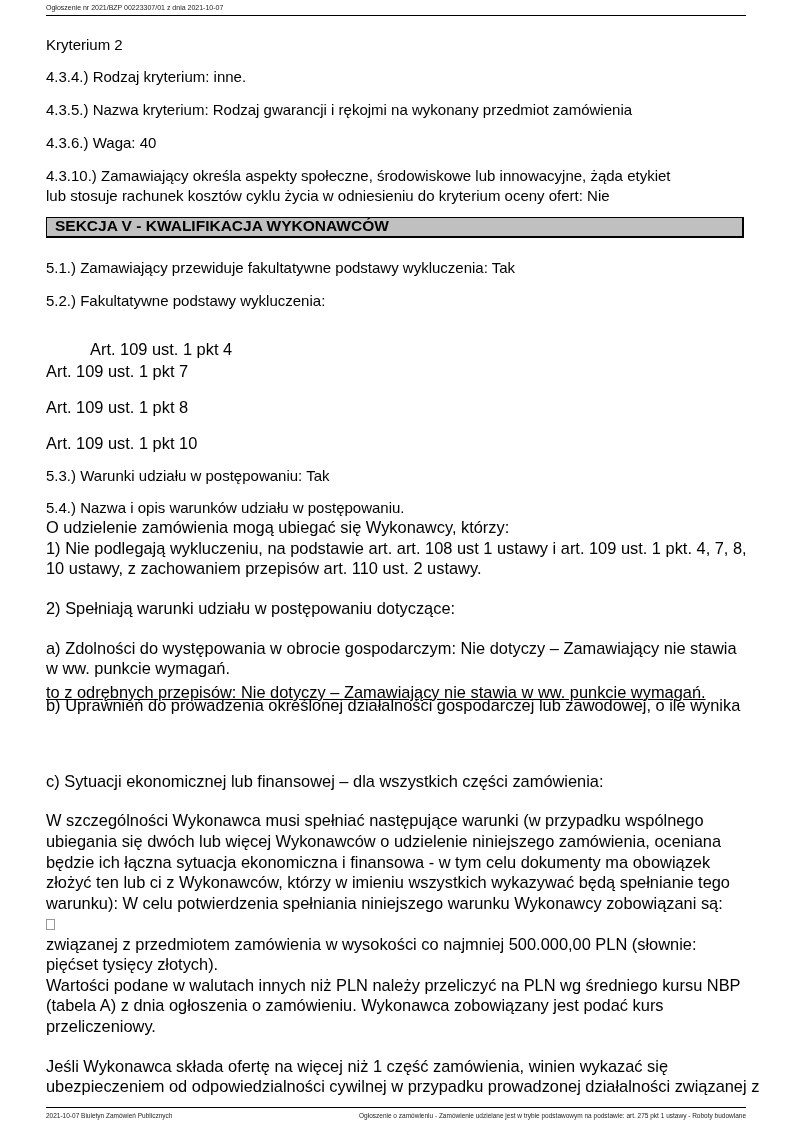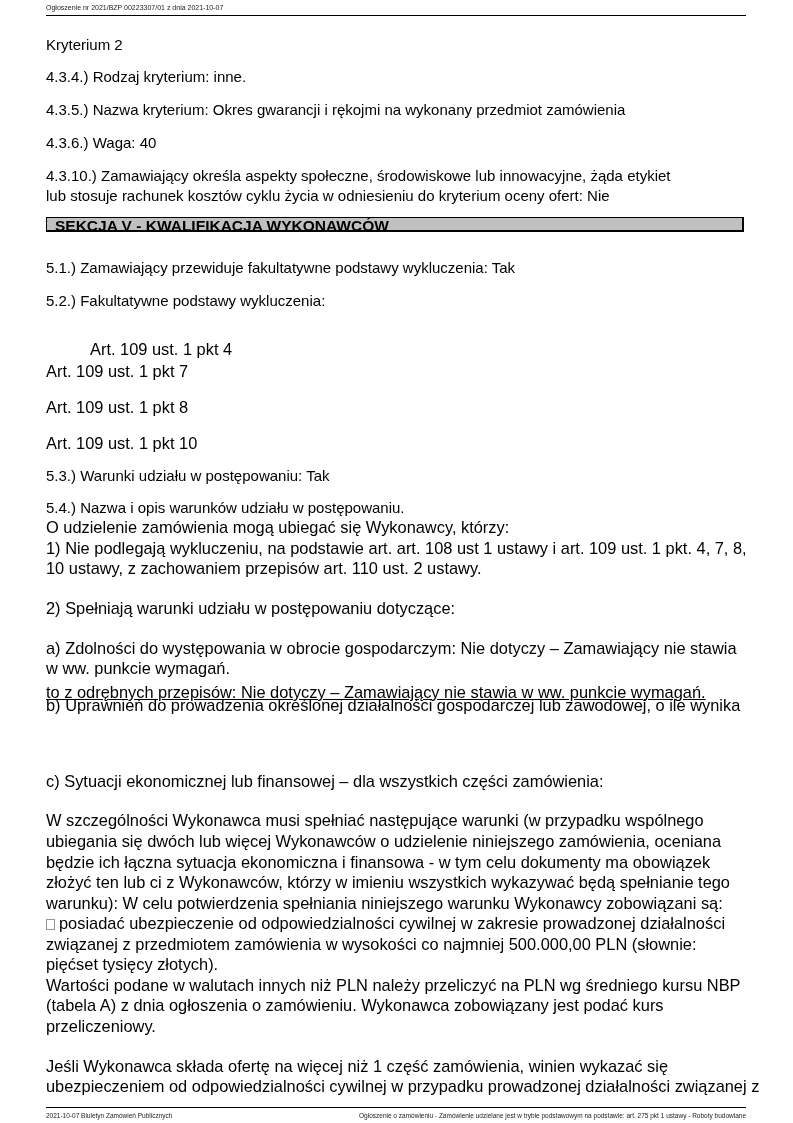--- a/index.html
+++ b/index.html
@@ -10,21 +10,21 @@
     .hdr-text { position: absolute; left: 46px; top: 4px; font-size: 7px; color: #222; }
     .hdr-rule { position: absolute; left: 46px; top: 15px; width: 700px; height: 1px; background: #000; }
 
     .page { position: absolute; left: 46px; top: 0; width: 700px; }
     .abs { position: absolute; left: 0; white-space: nowrap; }
     .lbl { font-size: 15px; font-weight: normal; }
     .val { font-size: 15px; font-weight: normal; }
     .body16 { font-size: 16.4px; line-height: 20px; }
 
     .section-bar {
-      position: absolute; left: 0; top: 217px; width: 698px; height: 15px;
+      position: absolute; left: 0; top: 217px; width: 698px; height: 21px;
       background: #c0c0c0; border: 1px solid #000; border-bottom-width: 2px; border-right-width: 2px;
       box-sizing: border-box;
     }
     .section-bar span { position: absolute; left: 8px; top: -1px; font-size: 15.5px; font-weight: bold; }
 
     .ftr-rule { position: absolute; left: 46px; top: 1107px; width: 700px; height: 1px; background: #000; }
     .ftr-left { position: absolute; left: 46px; top: 1112px; font-size: 6.5px; color: #222; }
     .ftr-right { position: absolute; right: 47px; top: 1112px; font-size: 6.5px; color: #222; }
     .box-glyph { display: inline-block; width: 9px; height: 11px; border: 1px solid #999; box-sizing: border-box; vertical-align: -1px; margin-right: 4px; }
   </style>
@@ -34,21 +34,21 @@
 <div class="hdr-text">Ogłoszenie nr 2021/BZP 00223307/01 z dnia 2021-10-07</div>
 <div class="hdr-rule"></div>
 
 <div class="page">
   <div class="abs lbl" style="top:36px;">Kryterium 2</div>
 
   <div class="abs" style="top:68px;">
     <span class="lbl">4.3.4.) Rodzaj kryterium:</span><span class="val"> inne.</span>
   </div>
   <div class="abs" style="top:101px;">
-    <span class="lbl">4.3.5.) Nazwa kryterium:</span><span class="val"> Okres gwarancji i rękojmi na wykonany przedmiot zamówienia</span>
+    <span class="lbl">4.3.5.) Nazwa kryterium:</span><span class="val"> Rodzaj gwarancji i rękojmi na wykonany przedmiot zamówienia</span>
   </div>
   <div class="abs" style="top:134px;">
     <span class="lbl">4.3.6.) Waga:</span><span class="val"> 40</span>
   </div>
 
   <div class="abs lbl" style="top:167px;">4.3.10.) Zamawiający określa aspekty społeczne, środowiskowe lub innowacyjne, żąda etykiet</div>
   <div class="abs" style="top:187px;">
     <span class="lbl">lub stosuje rachunek kosztów cyklu życia w odniesieniu do kryterium oceny ofert:</span><span class="val"> Nie</span>
   </div>
 
@@ -85,21 +85,21 @@
   <div class="abs body16" style="top:682px;text-decoration:underline;">to z odrębnych przepisów: Nie dotyczy – Zamawiający nie stawia w ww. punkcie wymagań.</div>
 
   <div class="abs body16" style="top:771px;">c) Sytuacji ekonomicznej lub finansowej – dla wszystkich części zamówienia:</div>
 
   <div class="abs body16" style="top:810px;text-align:center;">W szczególności Wykonawca musi spełniać następujące warunki (w przypadku wspólnego</div>
   <div class="abs body16" style="top:831px;">ubiegania się dwóch lub więcej Wykonawców o udzielenie niniejszego zamówienia, oceniana</div>
   <div class="abs body16" style="top:852px;">będzie ich łączna sytuacja ekonomiczna i finansowa - w tym celu dokumenty ma obowiązek</div>
   <div class="abs body16" style="top:872px;">złożyć ten lub ci z Wykonawców, którzy w imieniu wszystkich wykazywać będą spełnianie tego</div>
   <div class="abs body16" style="top:893px;">warunku): W celu potwierdzenia spełniania niniejszego warunku Wykonawcy zobowiązani są:</div>
   <div class="abs body16" style="top:913px;">
-    <span class="box-glyph"></span><span>posiadać ubezpieczenie od odpowiedzialności cywilnej w zakresie prowadzonej działalności</span>
+    <span class="box-glyph"></span>
   </div>
   <div class="abs body16" style="top:934px;">związanej z przedmiotem zamówienia w wysokości co najmniej 500.000,00 PLN (słownie:</div>
   <div class="abs body16" style="top:954px;">pięćset tysięcy złotych).</div>
   <div class="abs body16" style="top:975px;">Wartości podane w walutach innych niż PLN należy przeliczyć na PLN wg średniego kursu NBP</div>
   <div class="abs body16" style="top:995px;">(tabela A) z dnia ogłoszenia o zamówieniu. Wykonawca zobowiązany jest podać kurs</div>
   <div class="abs body16" style="top:1016px;">przeliczeniowy.</div>
 
   <div class="abs body16" style="top:1056px;">Jeśli Wykonawca składa ofertę na więcej niż 1 część zamówienia, winien wykazać się</div>
   <div class="abs body16" style="top:1076px;">ubezpieczeniem od odpowiedzialności cywilnej w przypadku prowadzonej działalności związanej z</div>
 </div>

